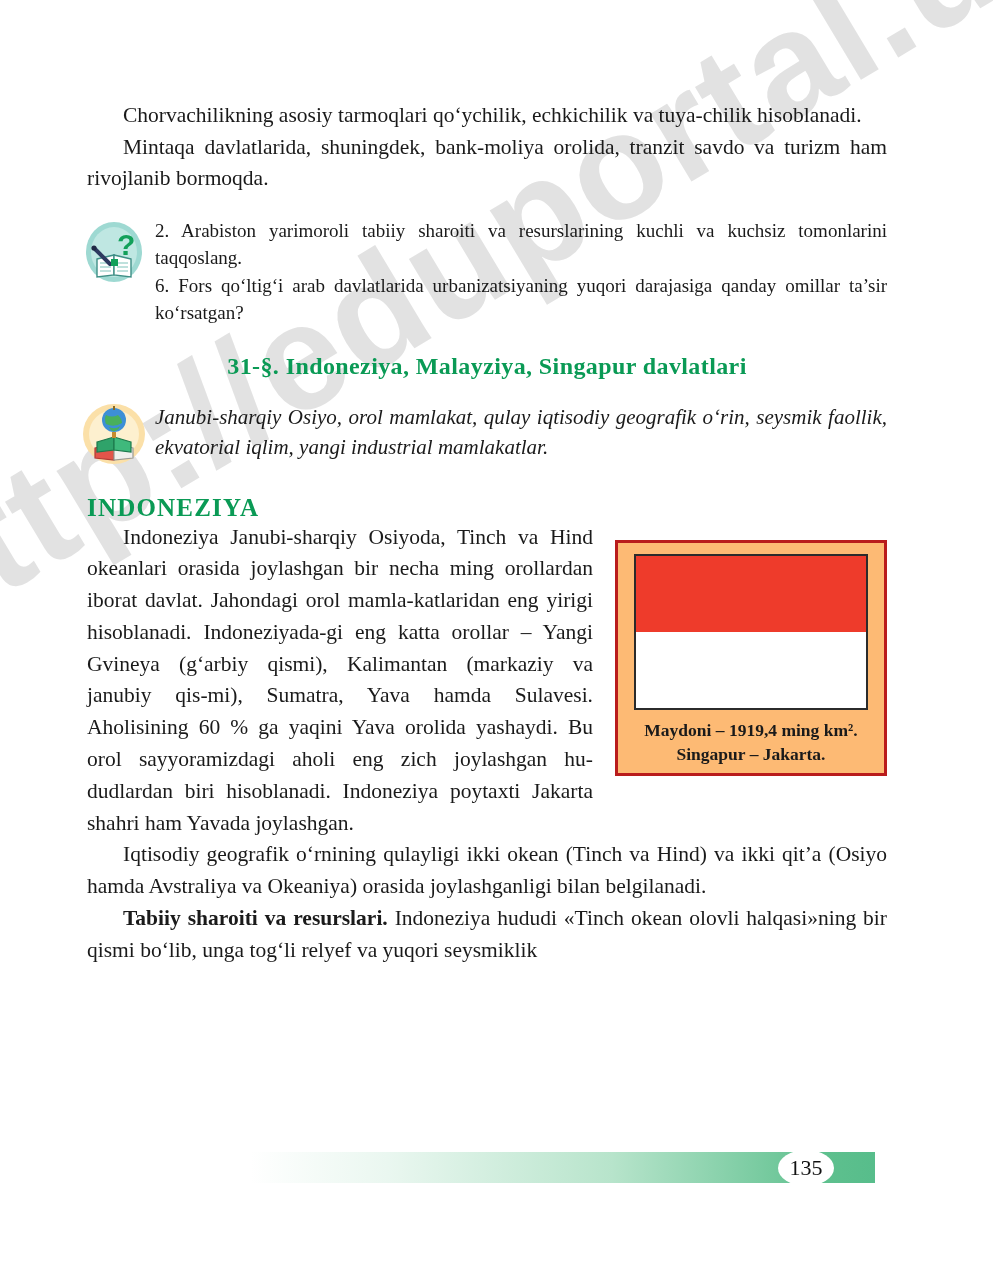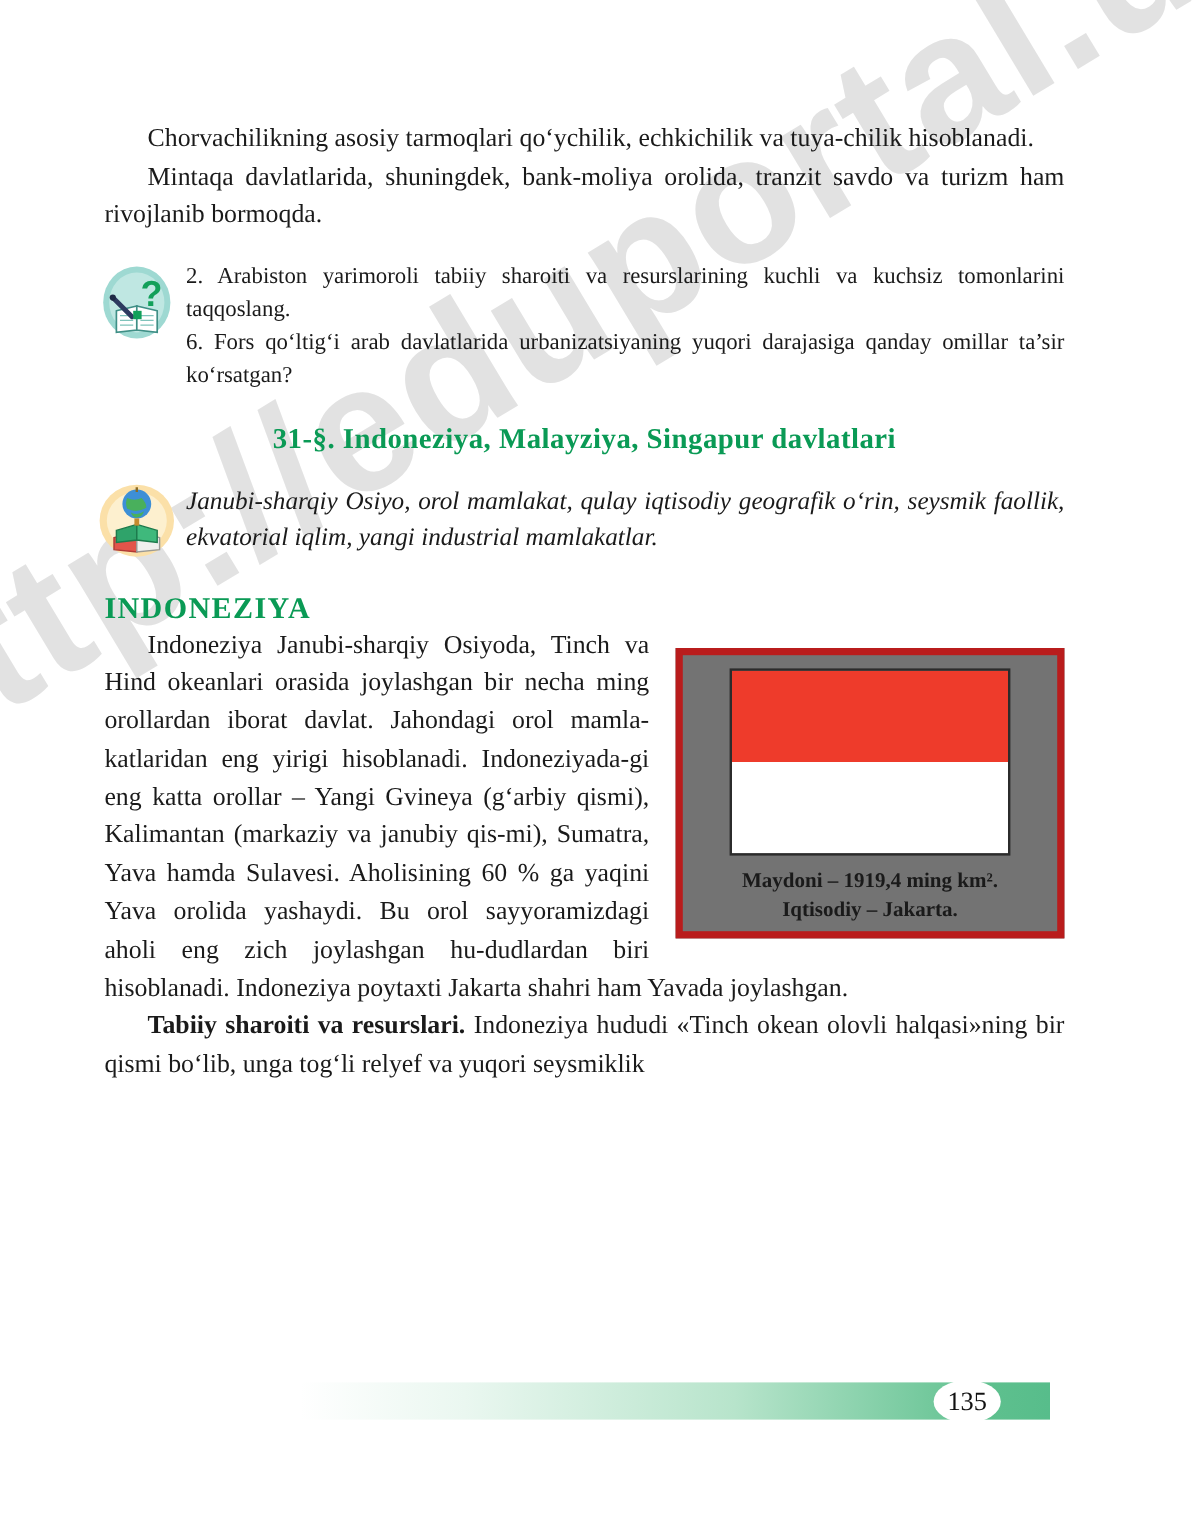--- a/index.html
+++ b/index.html
@@ -118,24 +118,24 @@
     text-align: left;
     color: #0a9a55;
     font-weight: bold;
     font-size: 25px;
     letter-spacing: 1.2px;
   }
 
   
   #figure {
     float: right;
-    width: 324px;
+    width: 272px;
     margin: 18px 0 6px 22px;
-    border: 6px solid #b91c1c;
-    background: #737373;
+    border: 3px solid #b91c1c;
+    background: #fdba74;
     box-sizing: border-box;
   }
   #flag {
     width: 234px;
     height: 156px;
     margin: 11px auto 8px auto;
     border: 2px solid #2b2b2b;
     box-sizing: border-box;
     overflow: hidden;
   }
@@ -247,25 +247,26 @@
 
     <div id="main-flow" class="clearfix">
 
       <div id="figure">
         <div id="flag">
           <div class="stripe-red"></div>
           <div class="stripe-white"></div>
         </div>
         <div id="figure-caption">
           <span class="cap-line">Maydoni – 1919,4 ming km².</span>
-          <span class="cap-line">Iqtisodiy – Jakarta.</span>
+          <span class="cap-line">Singapur – Jakarta.</span>
         </div>
       </div>
 
       <p class="body">Indoneziya Janubi-sharqiy Osiyoda, Tinch va Hind okeanlari orasida joylashgan bir necha ming orollardan iborat davlat. Jahondagi orol mamla-katlaridan eng yirigi hisoblanadi. Indoneziyada-gi eng katta orollar – Yangi Gvineya (g‘arbiy qismi), Kalimantan (markaziy va janubiy qis-mi), Sumatra, Yava hamda Sulavesi. Aholisining 60 % ga yaqini Yava orolida yashaydi. Bu orol sayyoramizdagi aholi eng zich joylashgan hu-dudlardan biri hisoblanadi. Indoneziya poytaxti Jakarta shahri ham Yavada joylashgan.</p>
+      <p class="body">Iqtisodiy geografik o‘rnining qulayligi ikki okean (Tinch va Hind) va ikki qit’a (Osiyo hamda Avstraliya va Okeaniya) orasida joylashganligi bilan belgilanadi.</p>
       <p class="body"><span class="bold-run">Tabiiy sharoiti va resurslari.</span><span> Indoneziya hududi «Tinch okean olovli halqasi»ning bir qismi bo‘lib, unga tog‘li relyef va yuqori seysmiklik</span></p>
 
     </div>
 
   </div>
 
   <div id="footer-bar"></div>
   <div id="page-number">135</div>
 
 </div>

